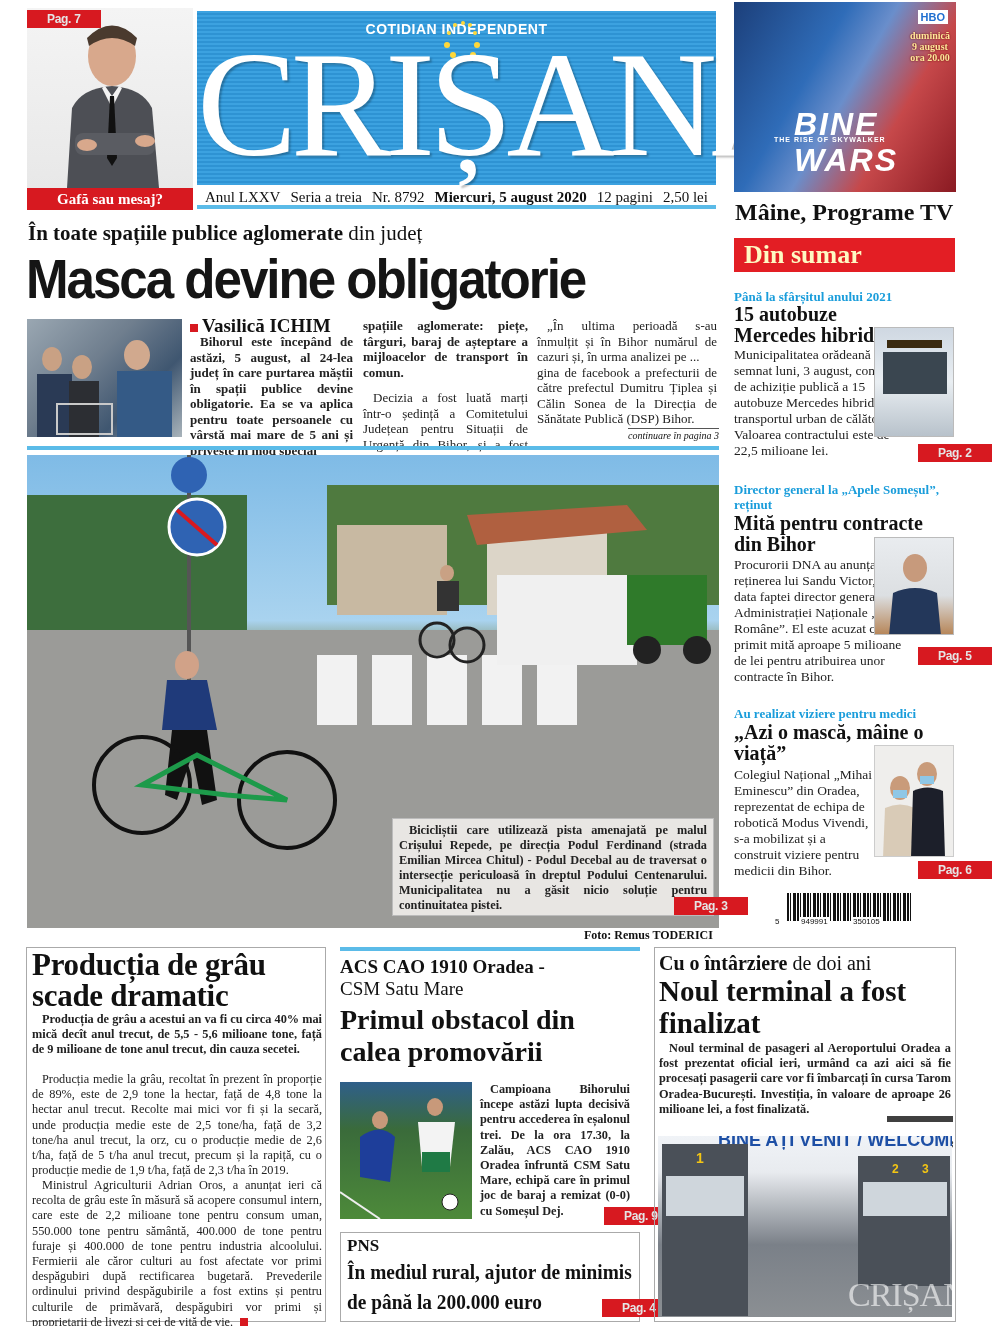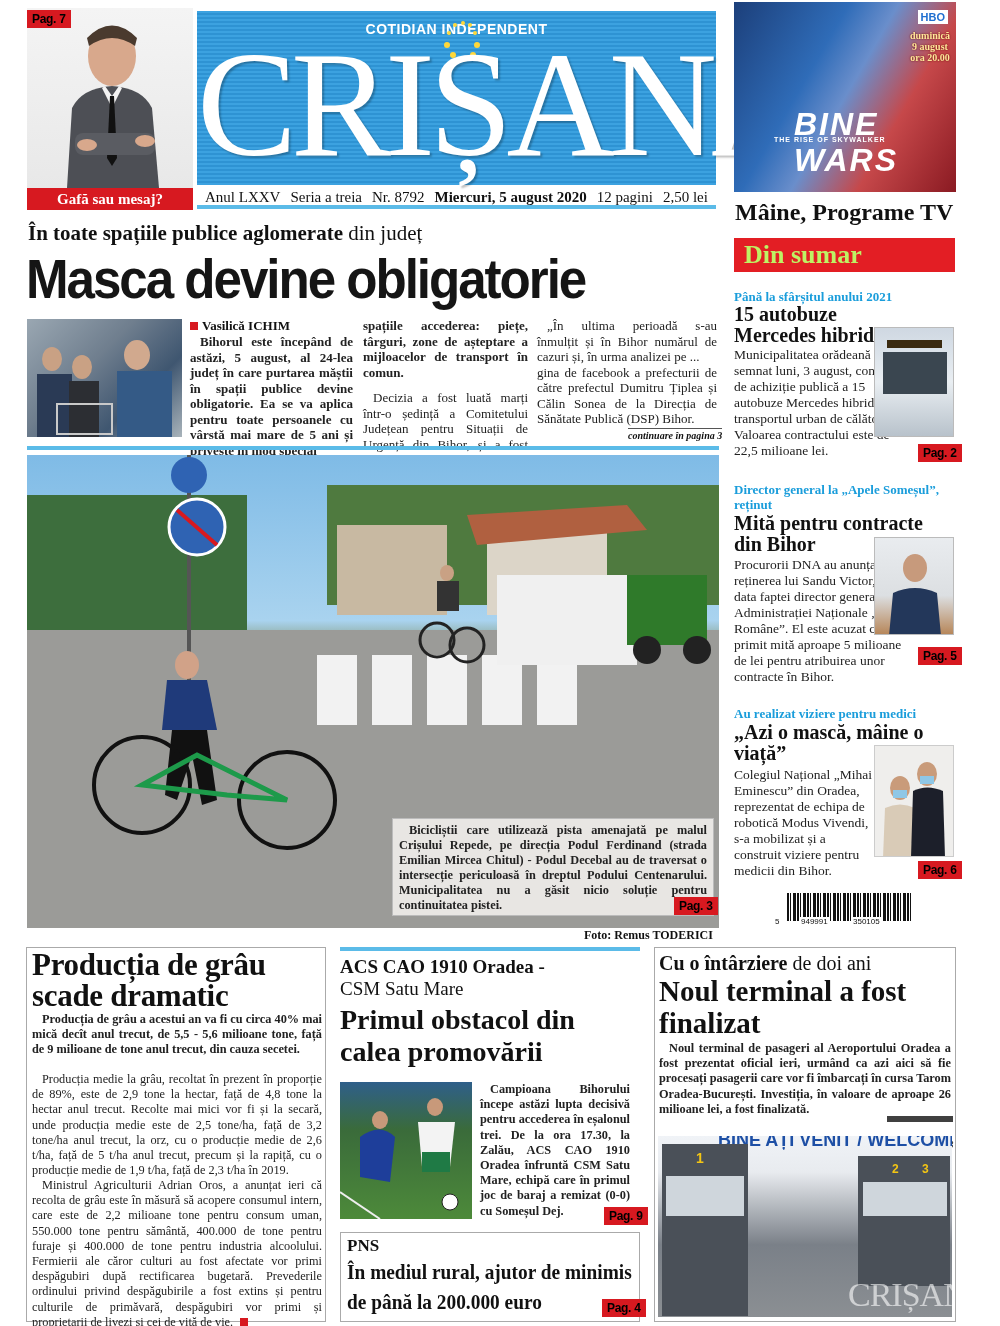--- a/index.html
+++ b/index.html
@@ -1,18 +1,18 @@
 <!DOCTYPE html>
 <html><head>
 <meta charset="utf-8">
 <style>
 *{box-sizing:border-box;margin:0;padding:0}
 body{width:1000px;height:1326px;background:#fff;position:relative;overflow:hidden;font-family:"Liberation Serif",serif;color:#111}
 .abs{position:absolute}
-.pag{position:absolute;background:#d71920;color:#000000;font-family:"Liberation Sans",sans-serif;font-weight:bold;font-size:12px;padding:2px 5px;line-height:14px;letter-spacing:-0.3px}
+.pag{position:absolute;background:#d71920;color:#e5e5e5;font-family:"Liberation Sans",sans-serif;font-weight:bold;font-size:12px;padding:2px 20px;line-height:14px;letter-spacing:-0.3px}
 .photo{position:absolute;overflow:hidden}
 .kicker{font-family:"Liberation Serif",serif;font-weight:bold;color:#1a9ddb;font-size:13px;line-height:15px}
 .sb-title{font-family:"Liberation Serif",serif;font-weight:bold;font-size:20px;line-height:21px;color:#111}
 .sb-body{font-size:13.5px;line-height:16px;color:#222}
 .body-text{font-size:13px;line-height:17px;text-align:justify;color:#222}
 .bold{font-weight:bold}
 .boxed{position:absolute;border:1.5px solid #aaa}
 
 .masthead{left:197px;top:11px;width:519px;height:174px;background:repeating-linear-gradient(180deg,#3ca2e0 0,#3ca2e0 2px,#2e93d3 2px,#2e93d3 4px)}
 .mast-title{position:absolute;left:0;right:0;top:18px;text-align:center;color:#fff;font-family:"Liberation Serif",serif;font-size:150px;line-height:150px;letter-spacing:-6px;transform:scaleY(1.0);text-shadow:2px 2px 2px rgba(0,0,0,0.25)}
@@ -85,33 +85,33 @@
   <svg width="155" height="118">
     <ellipse cx="25" cy="40" rx="10" ry="12" fill="#c9a184"></ellipse>
     <ellipse cx="55" cy="48" rx="10" ry="12" fill="#c9a184"></ellipse>
     <ellipse cx="110" cy="36" rx="13" ry="15" fill="#d1a98e"></ellipse>
     <rect x="10" y="55" width="35" height="63" fill="#2a3a55"></rect>
     <rect x="42" y="62" width="30" height="56" fill="#2c2e33"></rect>
     <rect x="90" y="52" width="55" height="66" fill="#345a86"></rect>
     <rect x="30" y="85" width="55" height="30" fill="none" stroke="#c9c9c9" stroke-width="2"></rect>
   </svg>
 </div>
-<div class="abs" style="left:190px;top:318px;font-size:13px;line-height:16px;font-weight:bold">
+<div class="abs" style="left:190px;top:318px;font-size:19px;line-height:16px;font-weight:bold">
   <span style="display:inline-block;width:8px;height:8px;background:#d71920;margin-right:4px"></span><span>Vasilică ICHIM</span>
 </div>
 <div class="abs body-text bold" style="left:190px;top:334px;width:163px;line-height:15.5px;text-indent:10px">Bihorul este începând de astăzi, 5 august, al 24-lea județ în care purtarea măștii în spații publice devine obligatorie. Ea se va aplica pentru toate persoanele cu vârstă mai mare de 5 ani și privește în mod special</div>
 <div class="abs body-text" style="left:363px;top:318px;width:165px;line-height:15.5px">
-  <div class="bold">spațiile accederea: piețe, târguri, zone de așteptare a mijloacelor de transport în comun.</div>
+  <div class="bold">spațiile aglomerate: piețe, târguri, baraj de așteptare a mijloacelor de transport în comun.</div>
   <div style="margin-top:10px;text-indent:10px">Decizia a fost luată marți într-o ședință a Comitetului Județean pentru Situații de Urgență din Bihor, și a fost prezentată pe pa-</div>
 </div>
 <div class="abs body-text" style="left:537px;top:318px;width:180px;line-height:15.5px">
   <div style="text-indent:10px">„În ultima perioadă s-au înmulțit și în Bihor numărul de cazuri și, în urma analizei pe ...</div>
   <div>gina de facebook a prefecturii de către prefectul Dumitru Țiplea și Călin Sonea de la Direcția de Sănătate Publică (DSP) Bihor.</div>
 </div>
-<div class="abs" style="left:628px;top:428px;font-size:10px;font-style:italic;font-weight:bold;border-top:1px solid #555;padding-top:1px">continuare în pagina 3</div>
+<div class="abs" style="left:628px;top:428px;font-size:10px;font-style:italic;font-weight:normal;border-top:1px solid #555;padding-top:1px">continuare în pagina 3</div>
 <div class="abs" style="left:27px;top:446px;width:692px;height:4px;background:#5bbbe8"></div>
 
 <div class="photo" style="left:27px;top:455px;width:692px;height:473px;background:linear-gradient(180deg,#7fbbe6 0%,#a9d3ef 35%,#7a8a5c 42%,#8c8c88 55%,#a5a5a3 100%)">
   <svg width="692" height="473">
     <rect x="0" y="40" width="220" height="160" fill="#3d6e3d"></rect>
     <rect x="300" y="30" width="392" height="120" fill="#4f7a3f"></rect>
     <rect x="310" y="70" width="110" height="90" fill="#c8b9a2"></rect>
     <rect x="460" y="60" width="120" height="100" fill="#dcd5c8"></rect>
     <polygon points="440,60 600,50 620,75 450,90" fill="#b06040"></polygon>
     <rect x="0" y="175" width="692" height="298" fill="#9b9b98"></rect>
@@ -141,21 +141,21 @@
     <circle cx="410" cy="185" r="17" fill="none" stroke="#222" stroke-width="3"></circle>
     <circle cx="440" cy="190" r="17" fill="none" stroke="#222" stroke-width="3"></circle>
   </svg>
 </div>
 <div class="abs" style="left:392px;top:818px;width:322px;height:98px;background:#e8e6e3;border:1px solid #bbb;padding:4px 6px">
   <div class="bold" style="font-size:12.3px;line-height:15px;text-align:justify;text-indent:10px;color:#222">Bicicliștii care utilizează pista amenajată pe malul Crișului Repede, pe direcția Podul Ferdinand (strada Emilian Mircea Chitul) - Podul Decebal au de traversat o intersecție periculoasă în dreptul Podului Centenarului. Municipalitatea nu a găsit nicio soluție pentru continuitatea pistei.</div>
 </div>
 <div class="pag" style="left:674px;top:897px">Pag. 3</div>
 <div class="abs" style="left:584px;top:928px;font-size:12px;font-weight:bold">Foto: Remus TODERICI</div>
 
-<div class="abs" style="left:734px;top:238px;width:221px;height:34px;background:#e31e24;color:#bef264;font-weight:bold;font-size:26px;line-height:34px;padding-left:10px">Din sumar</div>
+<div class="abs" style="left:734px;top:238px;width:221px;height:34px;background:#e31e24;color:#fef9c3;font-weight:bold;font-size:26px;line-height:34px;padding-left:10px">Din sumar</div>
 
 <div class="abs kicker" style="left:734px;top:289px">Până la sfârșitul anului 2021</div>
 <div class="abs sb-title" style="left:734px;top:304px;width:185px">15 autobuze Mercedes hibrid</div>
 <div class="abs sb-body" style="left:734px;top:347px;width:180px">Municipalitatea orădeană a semnat luni, 3 august, contractul de achiziție publică a 15 autobuze Mercedes hibrid pentru transportul urban de călători. Valoarea contractului este de 22,5 milioane lei.</div>
 <div class="photo" style="left:874px;top:327px;width:80px;height:110px;background:linear-gradient(180deg,#cfd8e2 0%,#e9eef2 50%,#b8c2cb 100%);border:1px solid #bbb">
   <div class="abs" style="left:12px;top:12px;width:55px;height:8px;background:#3a2a10"></div>
   <div class="abs" style="left:8px;top:24px;width:64px;height:42px;background:#3a4650"></div>
 </div>
 <div class="pag" style="left:918px;top:444px">Pag. 2</div>
 

